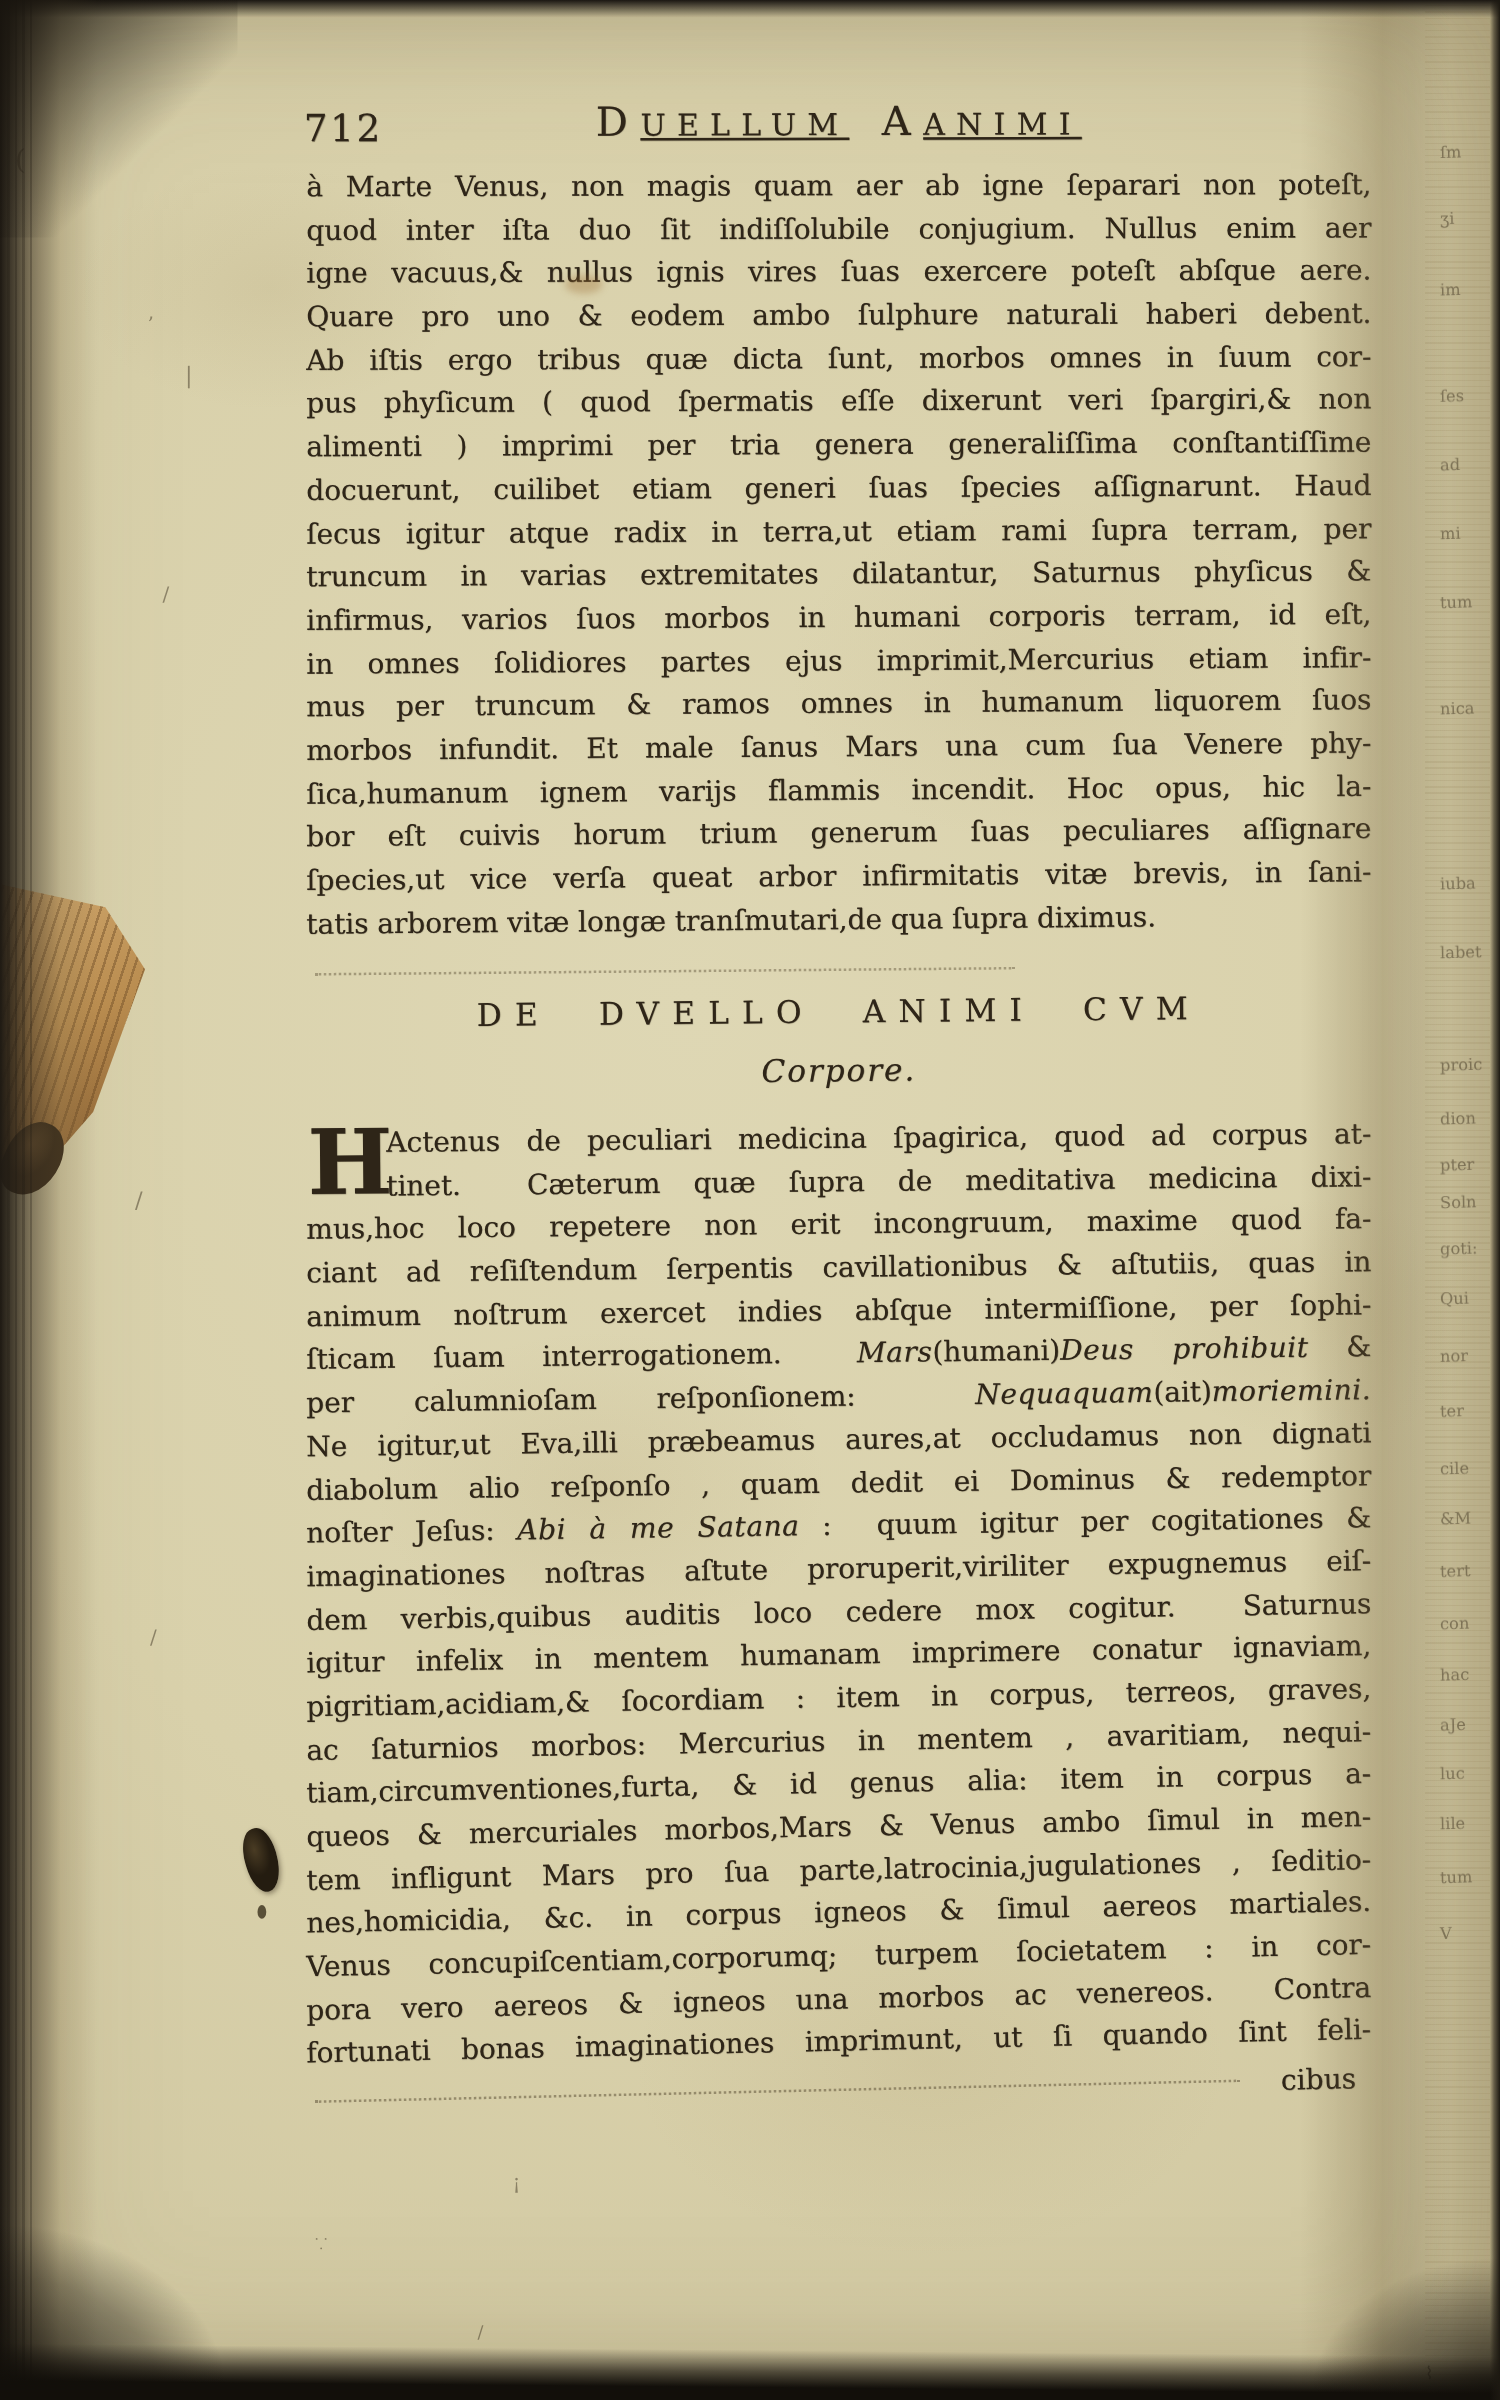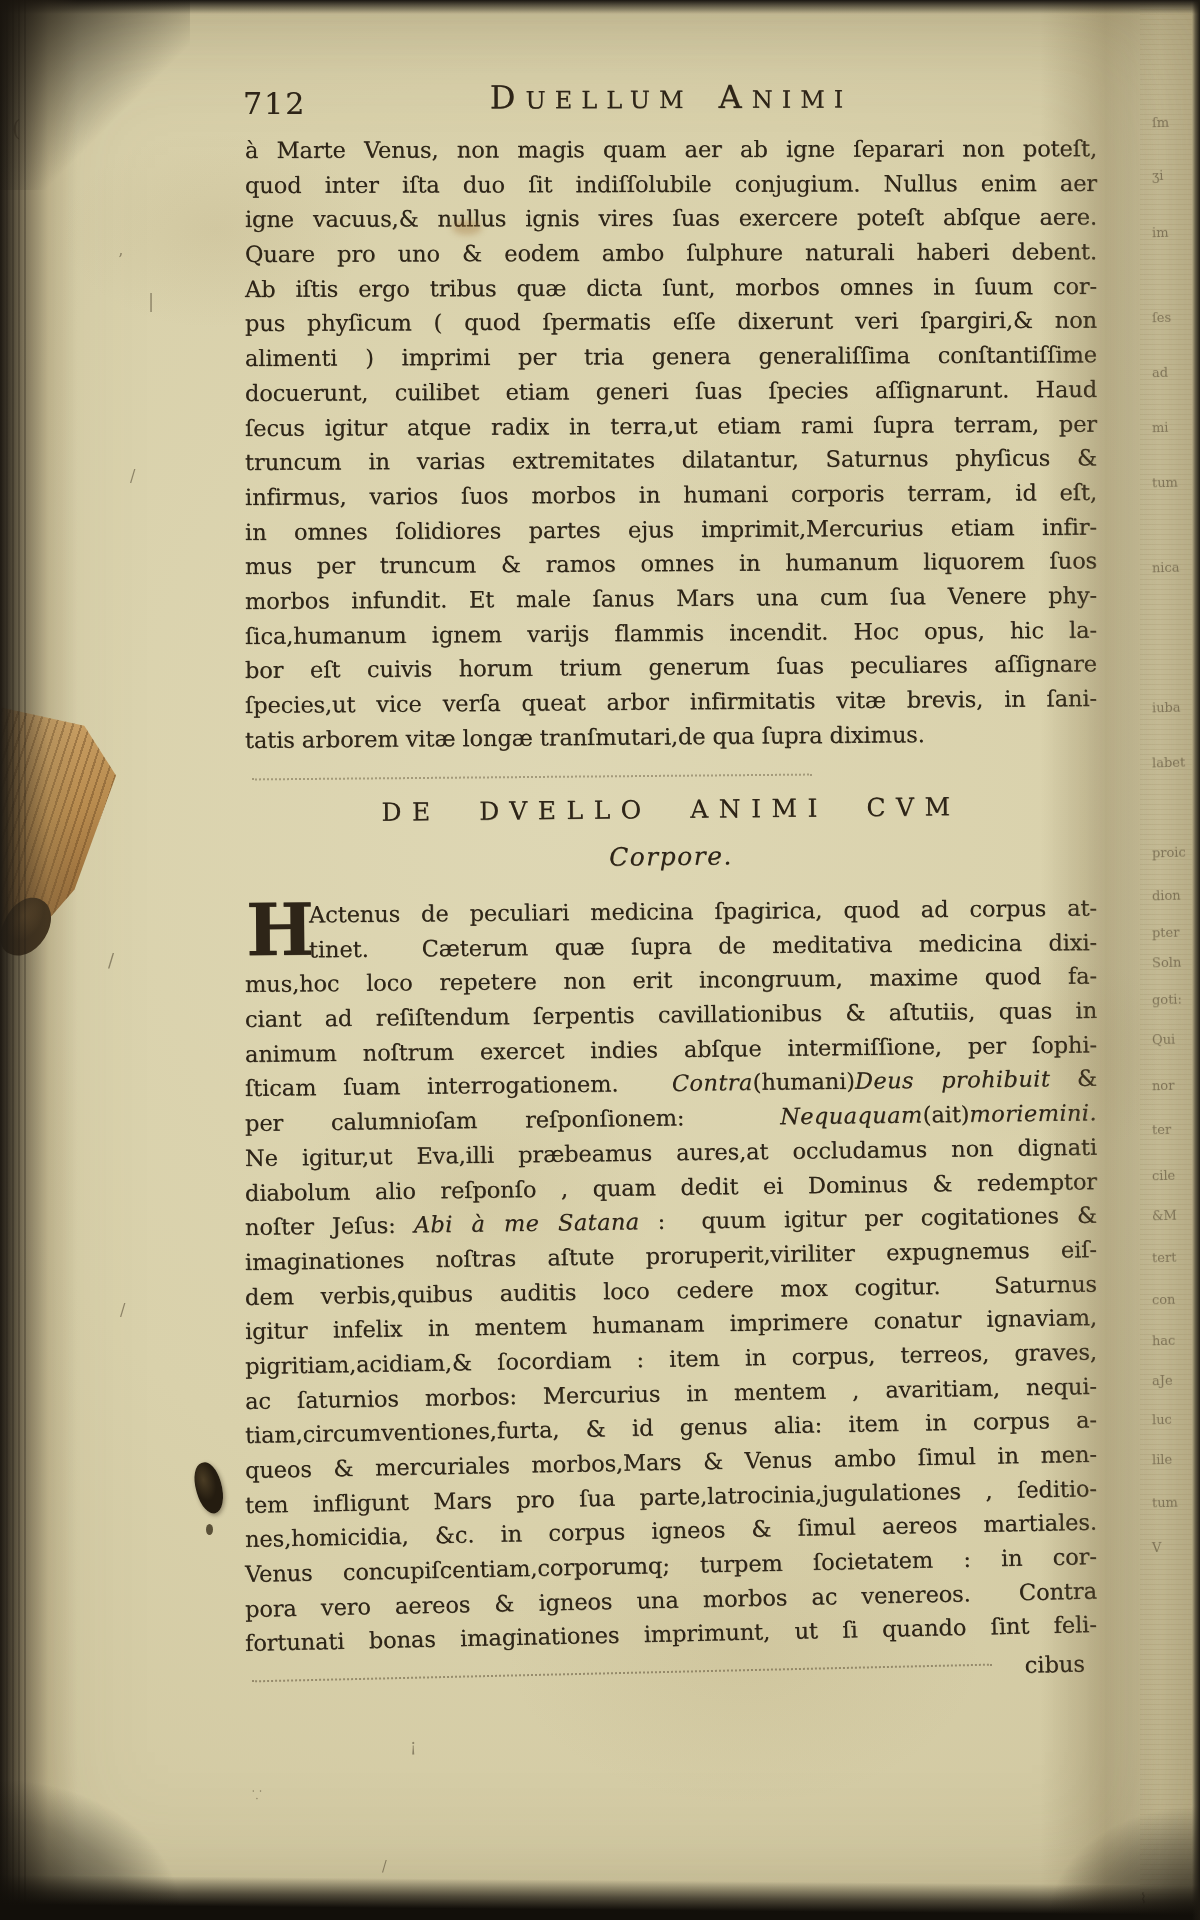--- a/index.html
+++ b/index.html
@@ -44,21 +44,21 @@
     background:repeating-linear-gradient(0deg,rgba(145,125,82,.16) 0 1px,transparent 1px 5px);}
   .fragment{position:absolute;left:0;color:rgba(82,70,48,.6);font-size:13px;
     transform:rotate(-1.6deg);filter:blur(.4px);white-space:nowrap;}
   
   #page-content{position:absolute;inset:0;color:#2e2518;}
   .ink{text-shadow:.3px .3px .6px rgba(45,36,22,.55);}
   #pagenum{position:absolute;left:243px;top:86px;font-size:30px;letter-spacing:2px;}
   #runtitle{position:absolute;left:245px;top:78px;width:852px;text-align:center;
     transform:rotate(-.15deg);white-space:nowrap;}
   .bigcap{font-size:32px;letter-spacing:10px;}
-  .smcap{font-size:24px;letter-spacing:9px;}
+  .smcap{font-size:24px;letter-spacing:9px;text-decoration:underline;}
   .titlegap{display:inline-block;width:26px;}
   .para{position:absolute;left:245px;width:852px;}
   #par1{top:133px;}
   #par2{top:898px;}
   .ln{height:34.7px;line-height:34.7px;font-size:22.5px;letter-spacing:-.1px;
     text-align:justify;text-align-last:justify;transform-origin:0 50%;overflow:visible;}
   .ln.rg{text-align:left;text-align-last:left;}
   .ln.dc-indent{padding-left:64px;}
   .it{font-style:italic;letter-spacing:.4px;}
   #dropcap{position:absolute;left:1px;top:0px;font-size:72px;line-height:64px;
@@ -125,21 +125,21 @@
       <span class="fragment" style="left: 1152px; top: 1333px;">hac</span>
       <span class="fragment" style="left: 1152px; top: 1373px;">aJe</span>
       <span class="fragment" style="left: 1152px; top: 1412px;">luc</span>
       <span class="fragment" style="left: 1152px; top: 1452px;">lile</span>
       <span class="fragment" style="left: 1152px; top: 1495px;">tum</span>
       <span class="fragment" style="left: 1152px; top: 1540px;">V</span>
     </div>
 
   <div id="page-content">
     <div id="pagenum" class="ink">712</div>
-    <div id="runtitle" class="ink"><span class="bigcap">D</span><span class="smcap">UELLUM</span><span class="titlegap"></span><span class="bigcap">A</span><span class="smcap">NIMI</span></div>
+    <div id="runtitle" class="ink"><span class="bigcap">D</span><span class="smcap">UELLUM</span><span class="titlegap"></span><span class="bigcap">A</span><span class="smcap">ANIMI</span></div>
 
     <div id="par1" class="para ink">
         <div class="ln" style="transform: rotate(-0.12deg);"><span>à Marte Venus, non magis quam aer ab igne ſeparari non poteſt,</span></div>
         <div class="ln" style="transform: rotate(-0.142deg);"><span>quod inter iſta duo ſit indiſſolubile conjugium.  Nullus enim aer</span></div>
         <div class="ln" style="transform: rotate(-0.164deg);"><span>igne vacuus,&amp; nullus ignis vires ſuas exercere poteſt abſque aere.</span></div>
         <div class="ln" style="transform: rotate(-0.186deg);"><span>Quare pro uno &amp; eodem ambo ſulphure naturali haberi debent.</span></div>
         <div class="ln" style="transform: rotate(-0.208deg);"><span>Ab iſtis ergo tribus quæ dicta ſunt, morbos omnes in ſuum cor-</span></div>
         <div class="ln" style="transform: rotate(-0.23deg);"><span>pus phyſicum ( quod ſpermatis eſſe dixerunt veri ſpargiri,&amp; non</span></div>
         <div class="ln" style="transform: rotate(-0.252deg);"><span>alimenti ) imprimi per tria genera generaliſſima conſtantiſſime</span></div>
         <div class="ln" style="transform: rotate(-0.274deg);"><span>docuerunt, cuilibet etiam generi ſuas ſpecies aſſignarunt.  Haud</span></div>
@@ -158,21 +158,21 @@
     <div id="heading" class="ink">DE DVELLO ANIMI CVM</div>
     <div id="subheading" class="ink">Corpore.</div>
 
     <div id="par2" class="para ink">
       <span id="dropcap">H</span>
     <div class="ln dc-indent" style="transform: rotate(-0.5deg);"><span>Actenus de peculiari medicina ſpagirica, quod ad corpus at-</span></div>
         <div class="ln dc-indent" style="transform: rotate(-0.537deg);"><span>tinet. &nbsp;Cæterum quæ ſupra de meditativa medicina dixi-</span></div>
         <div class="ln" style="transform: rotate(-0.574deg);"><span>mus,hoc loco repetere non erit incongruum, maxime quod fa-</span></div>
         <div class="ln" style="transform: rotate(-0.611deg);"><span>ciant ad reſiſtendum ſerpentis cavillationibus &amp; aſtutiis, quas in</span></div>
         <div class="ln" style="transform: rotate(-0.648deg);"><span>animum noſtrum exercet indies abſque intermiſſione, per ſophi-</span></div>
-        <div class="ln" style="transform: rotate(-0.685deg);"><span>ſticam ſuam interrogationem. &nbsp;</span><span class="it">Contra</span><span>(humani)</span><span class="it">Deus prohibuit</span><span> &amp;</span></div>
+        <div class="ln" style="transform: rotate(-0.685deg);"><span>ſticam ſuam interrogationem. &nbsp;</span><span class="it">Mars</span><span>(humani)</span><span class="it">Deus prohibuit</span><span> &amp;</span></div>
         <div class="ln" style="transform: rotate(-0.722deg);"><span>per calumnioſam reſponſionem: &nbsp;</span><span class="it">Nequaquam</span><span>(ait)</span><span class="it">moriemini.</span></div>
         <div class="ln" style="transform: rotate(-0.759deg);"><span>Ne igitur,ut Eva,illi præbeamus aures,at occludamus non dignati</span></div>
         <div class="ln" style="transform: rotate(-0.796deg);"><span>diabolum alio reſponſo , quam dedit ei Dominus &amp; redemptor</span></div>
         <div class="ln" style="transform: rotate(-0.833deg);"><span>noſter Jeſus: </span><span class="it">Abi à me Satana</span><span> : &nbsp;quum igitur per cogitationes &amp;</span></div>
         <div class="ln" style="transform: rotate(-0.87deg);"><span>imaginationes noſtras aſtute proruperit,viriliter expugnemus eiſ-</span></div>
         <div class="ln" style="transform: rotate(-0.907deg);"><span>dem verbis,quibus auditis loco cedere mox cogitur. &nbsp;Saturnus</span></div>
         <div class="ln" style="transform: rotate(-0.944deg);"><span>igitur infelix in mentem humanam imprimere conatur ignaviam,</span></div>
         <div class="ln" style="transform: rotate(-0.981deg);"><span>pigritiam,acidiam,&amp; ſocordiam : item in corpus, terreos, graves,</span></div>
         <div class="ln" style="transform: rotate(-1.018deg);"><span>ac ſaturnios morbos:  Mercurius in mentem , avaritiam, nequi-</span></div>
         <div class="ln" style="transform: rotate(-1.055deg);"><span>tiam,circumventiones,furta, &amp; id genus alia:  item in corpus a-</span></div>

